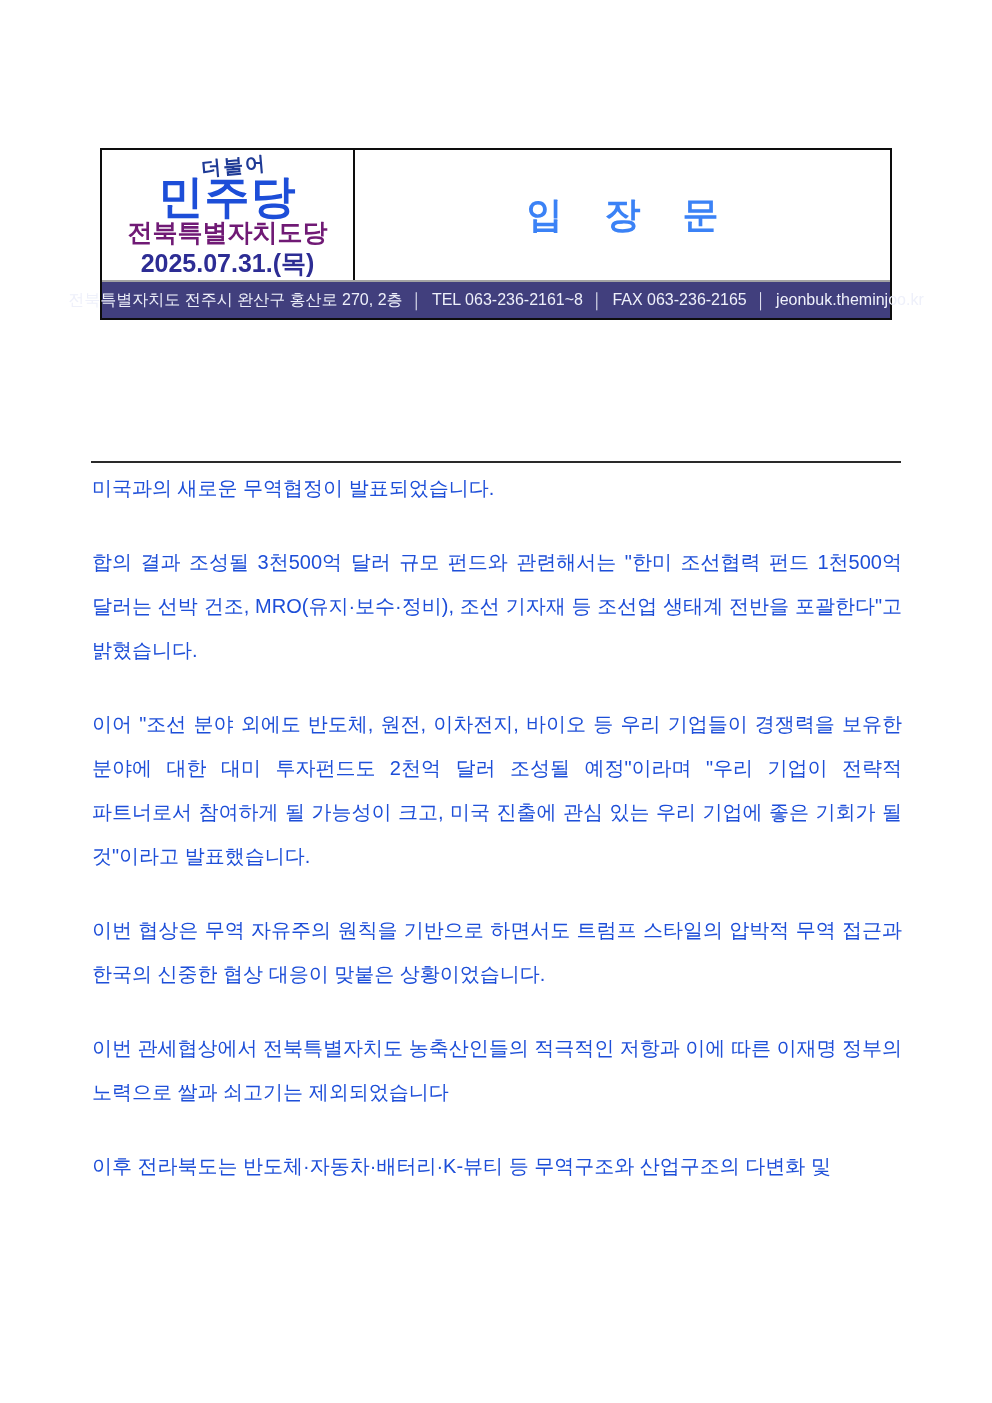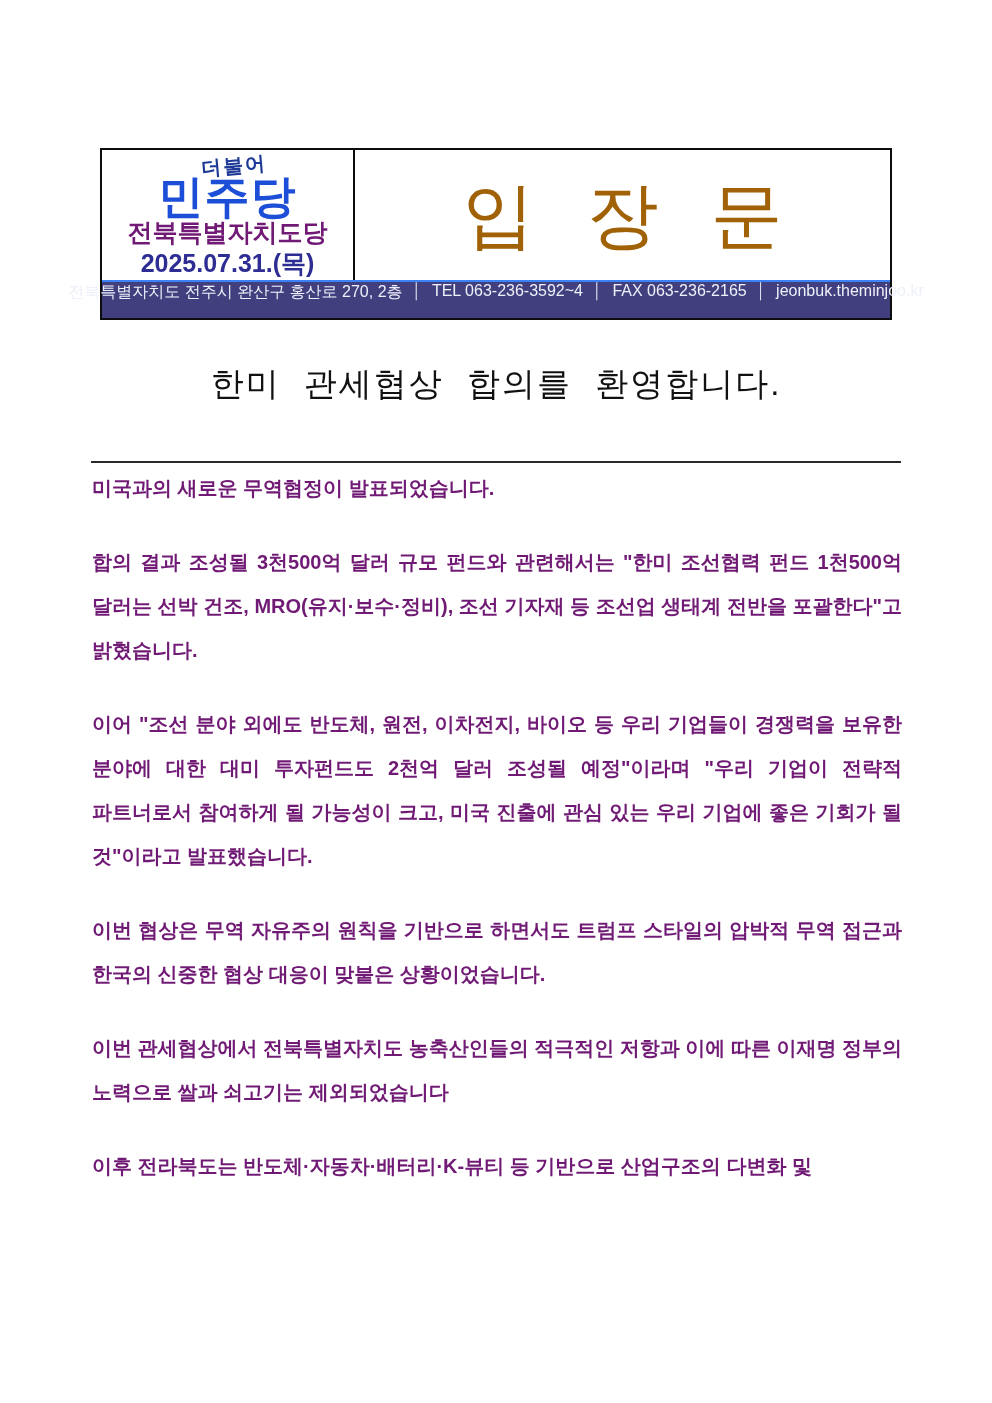--- a/index.html
+++ b/index.html
@@ -72,34 +72,34 @@
     margin-top: 5px;
     line-height: 1;
   }
   .doctype-cell {
     flex: 1;
     display: flex;
     align-items: center;
     justify-content: center;
   }
   .doctype {
-    font-size: 72px;
-    font-weight: 400;
-    color: #a16207;
+    font-size: 36px;
+    font-weight: 700;
+    color: #3b82f6;
     letter-spacing: 8px;
     word-spacing: 16px;
     line-height: 1;
     padding-left: 8px;
   }
   .contact-bar {
     height: 36px;
     background: #413f7d;
-    border-top: 2px solid #3b82f6;
+    border-top: 2px solid #a3a3a3;
     display: flex;
-    align-items: flex-start;
+    align-items: center;
     justify-content: center;
     color: #eef0fa;
     font-size: 16px;
     white-space: nowrap;
   }
   .contact-bar .sep {
     margin: 0 10px;
     font-size: 15px;
     opacity: 0.9;
   }
@@ -127,22 +127,21 @@
   }
 
   
   .body-text {
     position: absolute;
     top: 466px;
     left: 92px;
     width: 810px;
     font-size: 20px;
     line-height: 44px;
-    color: #701a75;
-    font-weight: bold;
+    color: #1d4ed8;
   }
   .body-text p {
     margin: 0 0 30px 0;
     text-align: justify;
     word-break: keep-all;
   }
 </style>
 </head>
 <body>
 
@@ -156,34 +155,33 @@
         <div class="logo-branch">전북특별자치도당</div>
         <div class="logo-date">2025.07.31.(목)</div>
       </div>
       <div class="doctype-cell">
         <div class="doctype">입 장 문</div>
       </div>
     </div>
     <div class="contact-bar">
       <span>전북특별자치도 전주시 완산구 홍산로 270, 2층</span>
       <span class="sep">│</span>
-      <span>TEL 063-236-3592~4</span>
+      <span>TEL 063-236-2161~8</span>
       <span class="sep">│</span>
       <span>FAX 063-236-2165</span>
       <span class="sep">│</span>
       <span>jeonbuk.theminjoo.kr</span>
     </div>
   </div>
 
-  <h1 class="title">한미 관세협상 합의를 환영합니다.</h1>
 
   <div class="rule"></div>
 
   <div class="body-text">
     <p>미국과의 새로운 무역협정이 발표되었습니다.</p>
     <p>합의 결과 조성될 3천500억 달러 규모 펀드와 관련해서는 "한미 조선협력 펀드 1천500억 달러는 선박 건조, MRO(유지·보수·정비), 조선 기자재 등 조선업 생태계 전반을 포괄한다"고 밝혔습니다.</p>
     <p>이어 "조선 분야 외에도 반도체, 원전, 이차전지, 바이오 등 우리 기업들이 경쟁력을 보유한 분야에 대한 대미 투자펀드도 2천억 달러 조성될 예정"이라며 "우리 기업이 전략적 파트너로서 참여하게 될 가능성이 크고, 미국 진출에 관심 있는 우리 기업에 좋은 기회가 될 것"이라고 발표했습니다.</p>
     <p>이번 협상은 무역 자유주의 원칙을 기반으로 하면서도 트럼프 스타일의 압박적 무역 접근과 한국의 신중한 협상 대응이 맞붙은 상황이었습니다.</p>
     <p>이번 관세협상에서 전북특별자치도 농축산인들의 적극적인 저항과 이에 따른 이재명 정부의 노력으로 쌀과 쇠고기는 제외되었습니다</p>
-    <p>이후 전라북도는 반도체·자동차·배터리·K-뷰티 등 기반으로 산업구조의 다변화 및</p>
+    <p>이후 전라북도는 반도체·자동차·배터리·K-뷰티 등 무역구조와 산업구조의 다변화 및</p>
   </div>
 
 </div>
 
 </body></html>

